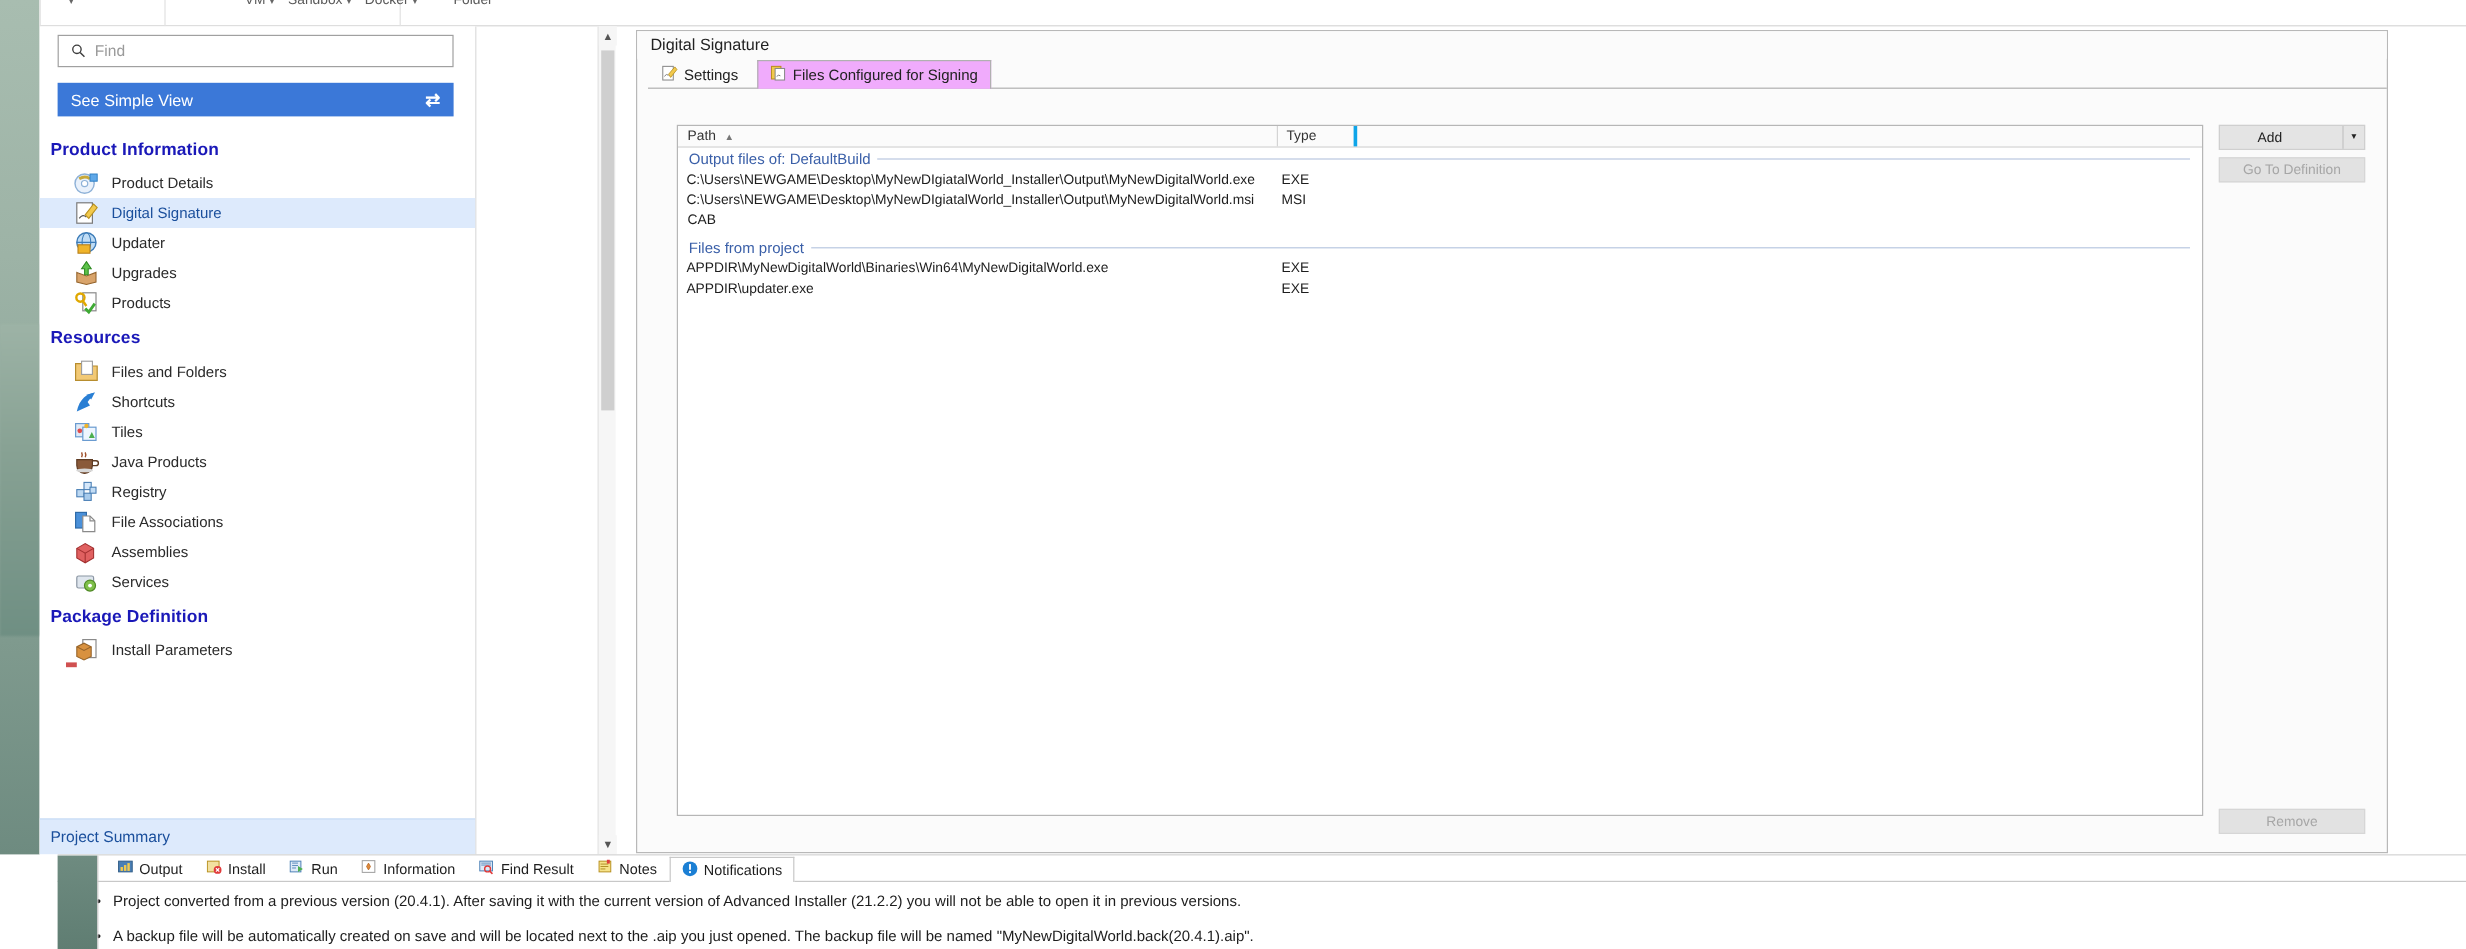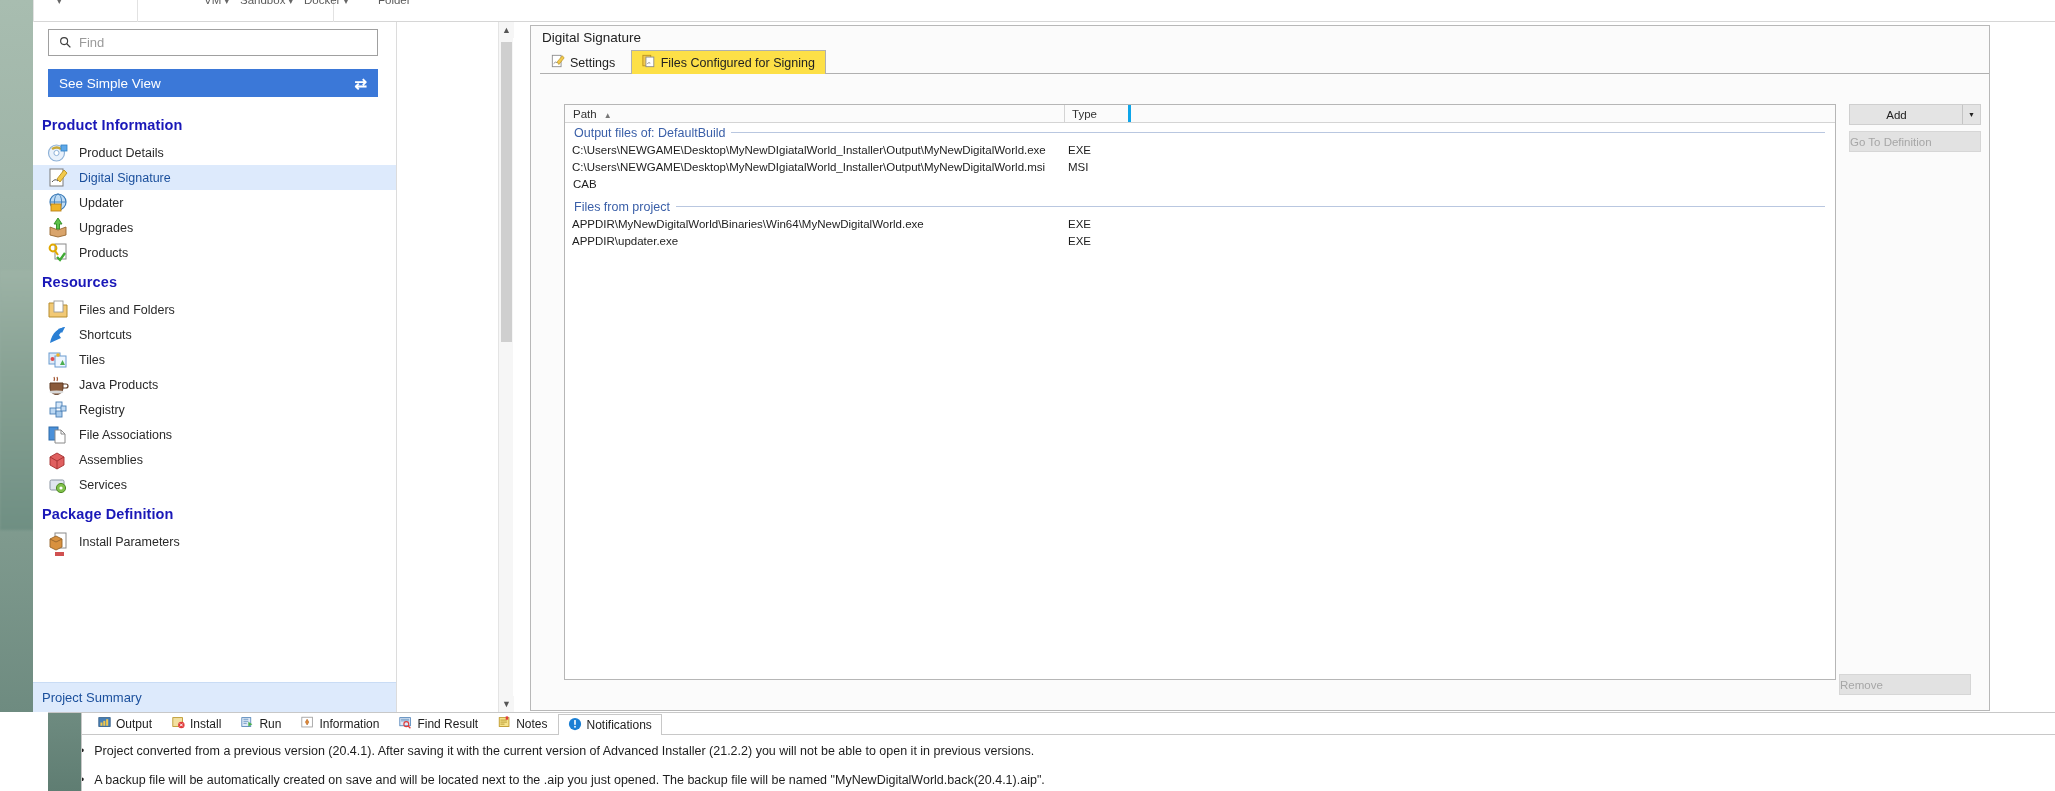--- a/index.html
+++ b/index.html
@@ -59,21 +59,21 @@
   }
   .sv-ico { font-size:15px; line-height:1; font-weight:bold; }
 
   .nav { position:absolute; left:0; top:86px; width:364px; }
   .nav-head {
     font-size:14.5px; color:#1a18b8; font-weight:bold;
     padding:9px 0 7px 9px; letter-spacing:.1px;
   }
   .nav-item {
     display:flex; align-items:center; gap:10px;
-    height:25px; padding-left:14px; font-size:12.5px; color:#2a2a2a;
+    height:25px; padding-left:28px; font-size:12.5px; color:#2a2a2a;
     cursor:default;
   }
   .nav-item.active { background:#ddeafc; color:#1a4f9c; }
   .nav-item .ic { width:22px; height:21px; flex:0 0 22px; position:relative; }
 
   .proj-summary {
     position:absolute; left:0; bottom:0; width:364px; height:30px;
     background:#ddeafc; display:flex; align-items:center;
     padding-left:9px; font-size:13px; color:#1a4f9c;
     border-top:1px solid #c9dcf5;
@@ -99,21 +99,21 @@
   .tabstrip {
     position:relative; height:25px; margin-left:9px;
     border-bottom:1px solid #b0b0b0;
   }
   .tab {
     display:inline-flex; align-items:center; gap:5px;
     height:24px; padding:0 10px; font-size:12.5px; color:#222;
     border:1px solid transparent; border-bottom:none;
     position:relative; top:1px; cursor:default; vertical-align:bottom;
   }
-  .tab.active { background:#fde047; border-color:#b0b0b0;text-align:right; }
+  .tab.active { background:#f0abfc; border-color:#b0b0b0;text-align:right; }
 
   .grid-wrap {
     position:absolute; left:33px; top:78px; width:1272px; height:576px;
     border:1px solid #b6b6b6; background:#ffffff;
   }
   .grid-head {
     height:18px; display:flex; background:#fbfbfb;
     border-bottom:1px solid #d4d4d4; font-size:11.5px; color:#333;
   }
   .gh-path { width:500px; padding-left:8px; line-height:18px;
@@ -127,23 +127,23 @@
     height:19px; padding-left:9px; font-size:12.5px; color:#3a5fa8;
     white-space:nowrap;
   }
   .grp-line { flex:1; height:1px; background:#b9c7e0; margin-right:10px; }
   .data-row { display:flex; height:17px; font-size:11.5px; color:#1d1d1d; }
   .dr-path { width:495px; padding-left:7px; line-height:17px; white-space:nowrap; }
   .dr-type { width:66px; padding-left:8px; line-height:17px; }
 
   .side-btns { position:absolute; right:18px; top:78px; width:122px; }
   .btn {
-    width:132px; height:21px; font-size:11.5px; color:#222;
+    width:122px; height:21px; font-size:11.5px; color:#222;
     background:#e4e4e4; border:1px solid #cfcfcf;
-    display:flex; align-items:center; justify-content:flex-start;gap:19px;
+    display:flex; align-items:center; justify-content:center;gap:19px;
   }
   .btn.split { padding:0; }
   .btn.split .lbl { flex:1; text-align:center; }
   .btn.split .arr {
     width:18px; border-left:1px solid #c4c4c4; font-size:7px;
     display:flex; align-items:center; justify-content:center; height:100%;
   }
   .btn.disabled { color:#a6a6a6; background:#e2e2e2; border-color:#d6d6d6; }
   .btn-remove { position:absolute; right:18px; bottom:15px; }
 

